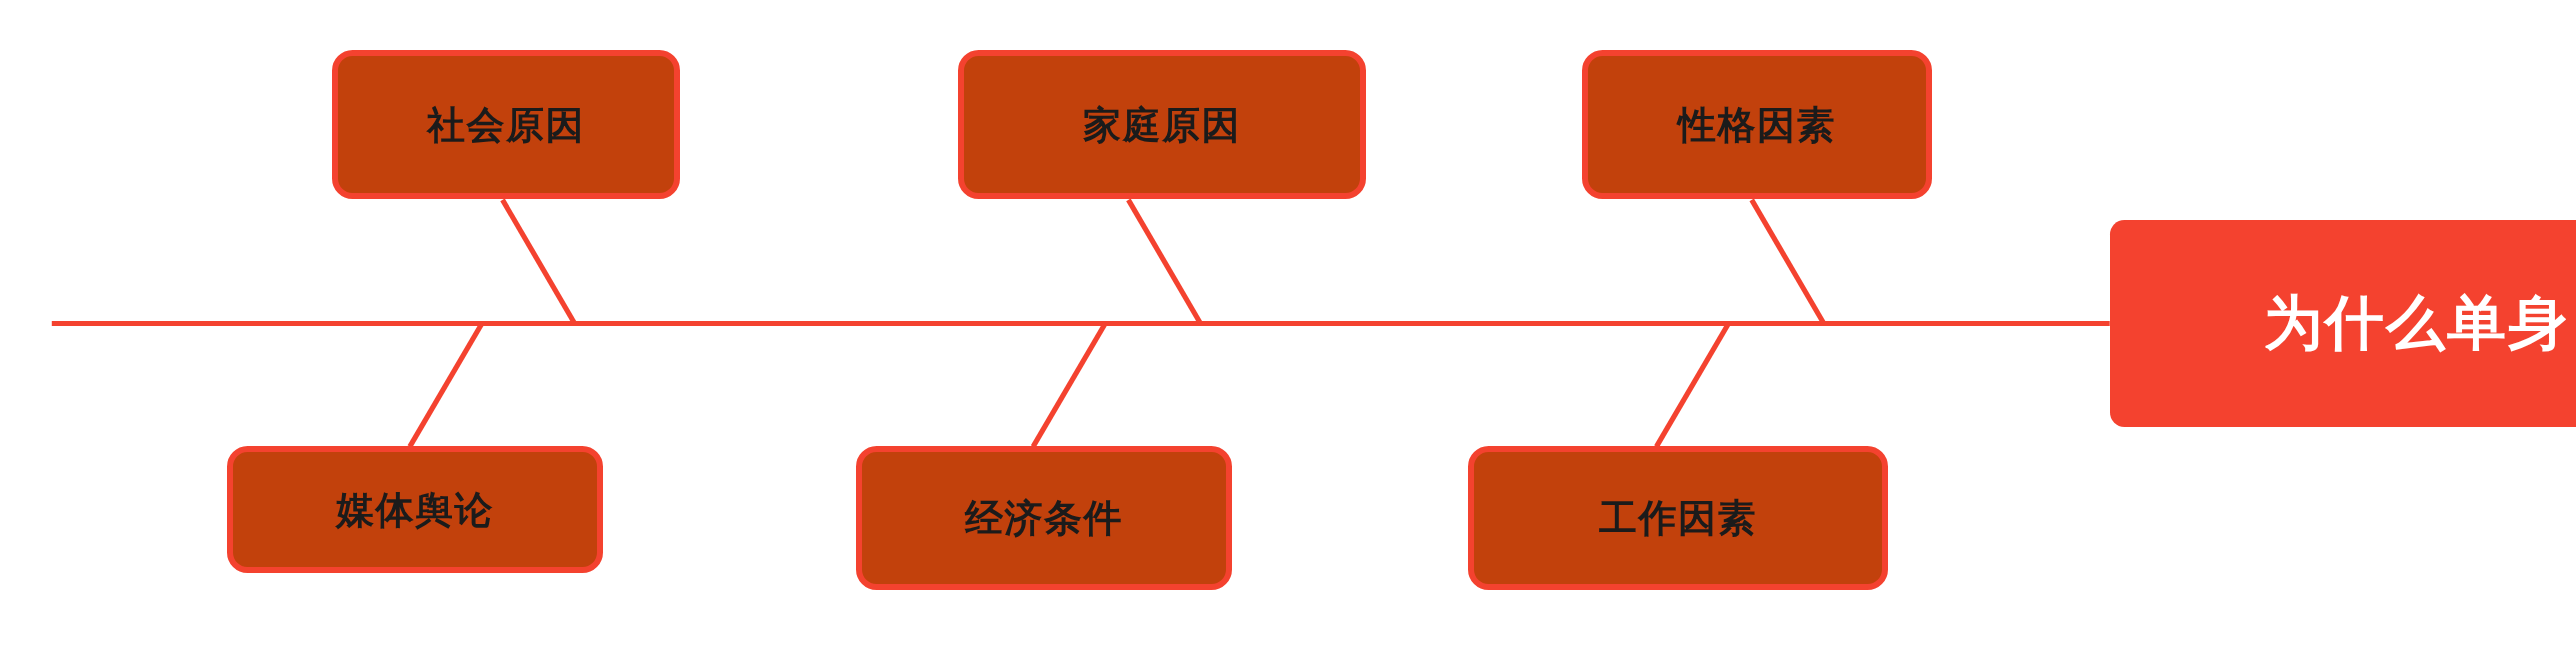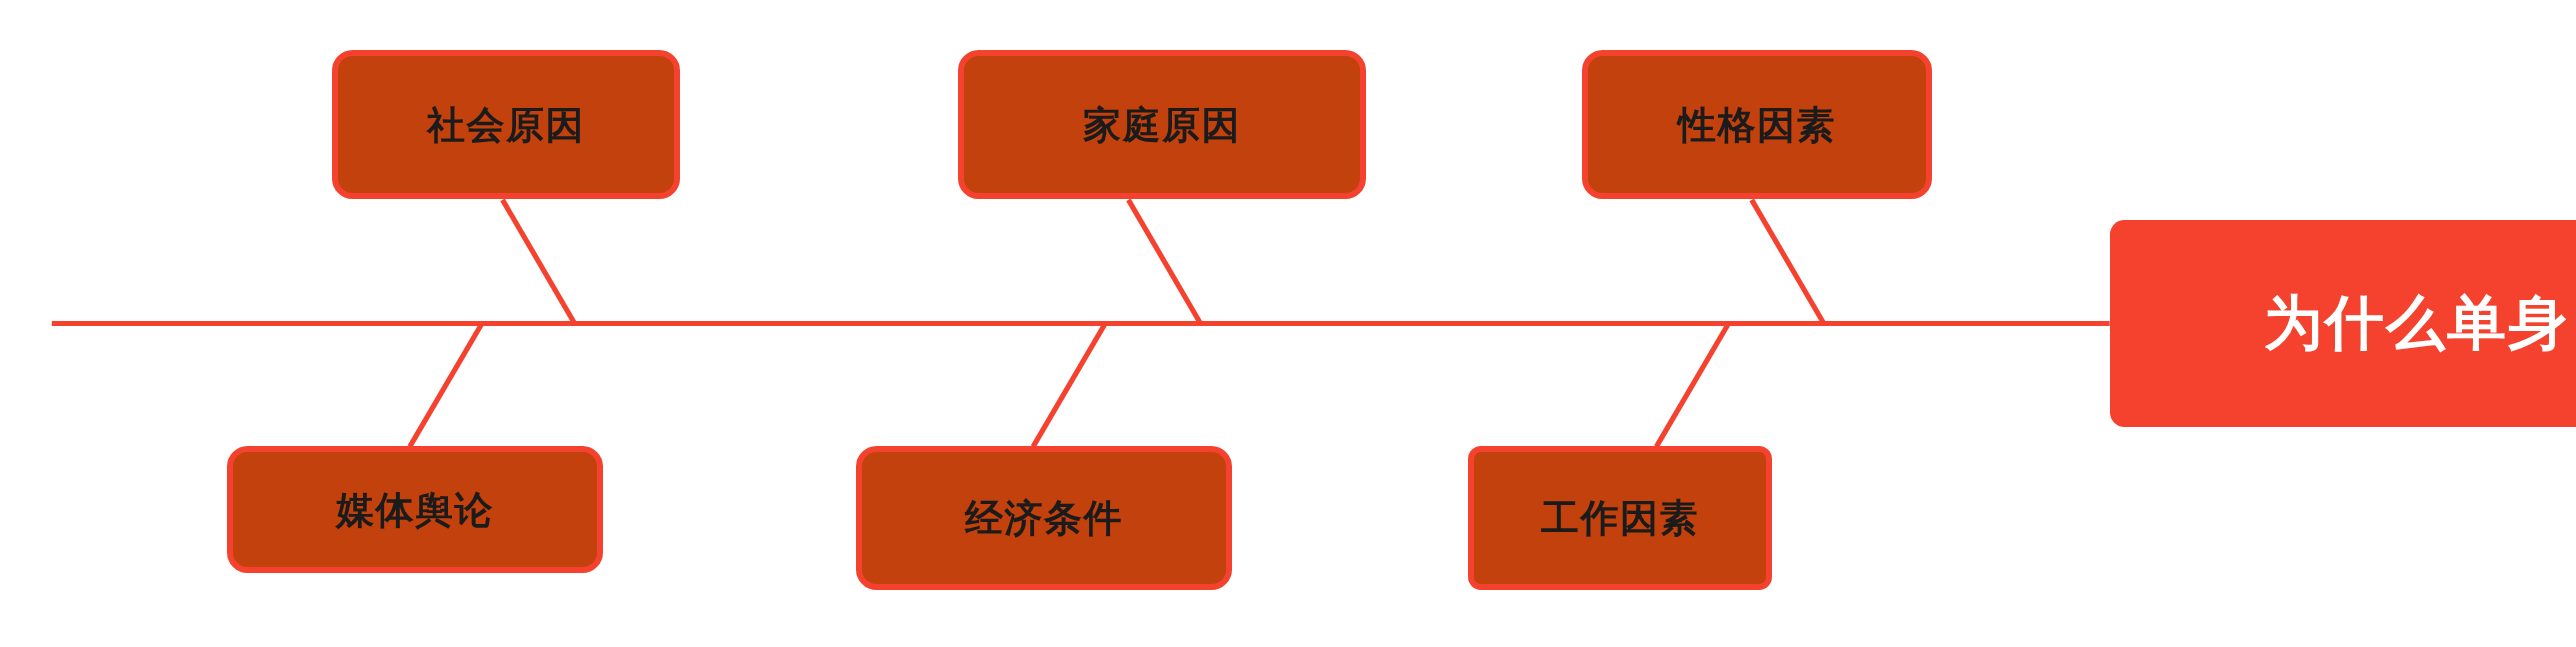--- a/index.html
+++ b/index.html
@@ -92,21 +92,21 @@
   </div>
 
   <div class="cause-box" style="left:227px; top:446px; width:376px; height:127px;">
     <span class="cause-label">媒体舆论</span>
   </div>
 
   <div class="cause-box" style="left:848px; top:446px; width:376px; height:144px;margin-left:8px;">
     <span class="cause-label">经济条件</span>
   </div>
 
-  <div class="cause-box" style="left:1468px; top:446px; width:304px; height:144px;border-radius:13px;">
+  <div class="cause-box" style="left:1468px; top:446px; width:420px; height:144px;">
     <span class="cause-label">工作因素</span>
   </div>
 
   <div class="effect-box" style="left:2110px; top:220px; width:613px; height:207px;">
     <span class="effect-label">为什么单身</span>
   </div>
 
 </div>
 
 

